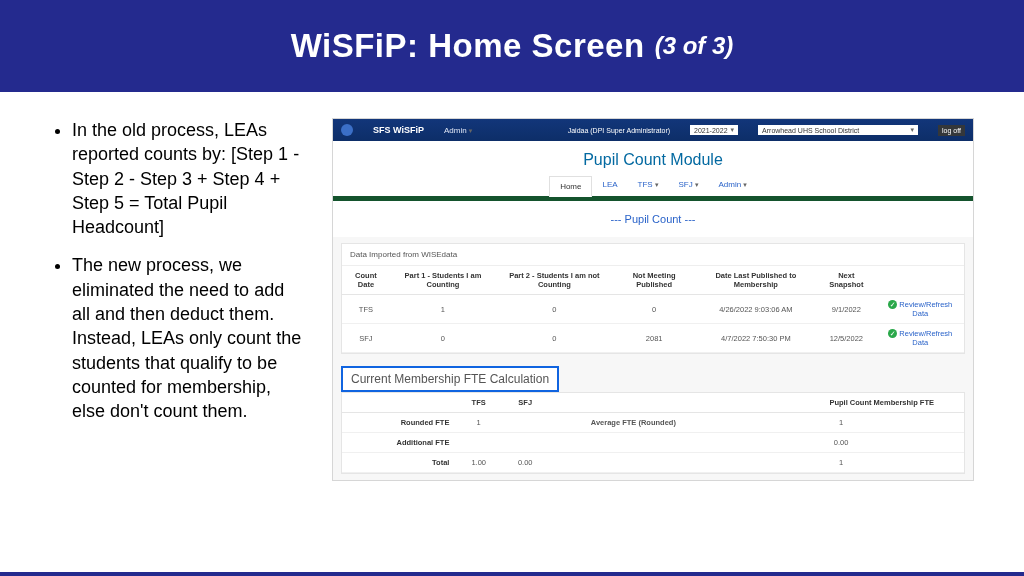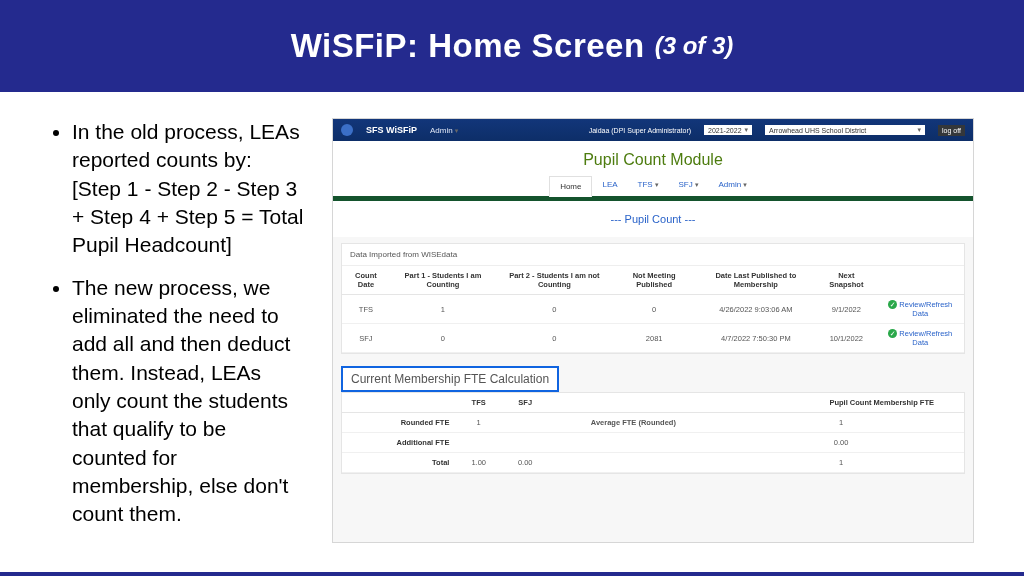--- a/index.html
+++ b/index.html
@@ -15,58 +15,58 @@
     background: #242a8e;
     height: 92px;
     display: flex;
     align-items: center;
     justify-content: center;
     color: #fff;
   }
   .header-title { font-size: 33px; font-weight: 800; letter-spacing: .5px; }
   .header-sub { font-size: 24px; font-style: italic; font-weight: 700; margin-left: 10px; }
   .content { display: flex; padding: 26px 34px 0 54px; gap: 28px; }
-  .bullets { width: 250px; font-size: 21px; line-height: 1.35; }
+  .bullets { width: 250px; font-size: 18px; line-height: 1.35; }
   .bullets ul { list-style: disc; padding-left: 18px; }
   .bullets li { margin-bottom: 14px; }
 
   
   .app {
     width: 642px;
     border: 1px solid #d6d6d6;
     background: #f7f7f7;
     font-size: 8px;
     color: #333;
   }
   .app-topbar {
     height: 22px;
     background: linear-gradient(#12367a, #0d2e68);
     display: flex;
     align-items: center;
     color: #fff;
     padding: 4px 8px;
-    gap: 13px;
+    gap: 20px;
   }
   .brand-icon {
     width: 12px; height: 12px; border-radius: 50%; background: #3b6fc7;
     display: inline-block;
   }
   .app-topbar .brand { font-size: 9px; font-weight: 600; }
   .app-topbar .spacer { flex: 1; }
   .select {
     background: #fff; color: #333; font-size: 7px; padding: 1px 4px;
     display: inline-flex; align-items: center; gap: 3px;
   }
   .select.wide { width: 160px; justify-content: space-between; }
   .caret { font-size: 7px; color: #666; }
   .logoff { font-size: 7px; background: #34373a; color:#fff; padding:2px 4px; }
   .userlabel { font-size: 7px; color:#fff; }
   .admin-link { font-size: 8px; color:#dfe6f5; }
 
-  .module-title { text-align: center; color: #4d7c0f; font-size: 16px; padding: 10px 0 6px; background:#fff; }
+  .module-title { text-align: center; color: #0369a1; font-size: 16px; padding: 10px 0 6px; background:#fff; }
   .tabs { display:flex; justify-content:center; gap:0; background:#fff; border-bottom:5px solid #14532d; }
   .tab { font-size:8px; color:#2a63c9; padding:5px 10px; }
   .tab.active { color:#333; border:1px solid #e0e0e0; border-bottom:1px solid #fff; position:relative; top:1px; background:#fff; }
   .section-sub { text-align:center; color:#2a63c9; font-size:11px; padding:12px 0; background:#fff; }
 
   .panel { margin: 6px 8px; background:#fff; border:1px solid #e5e5e5; }
   .panel-head { font-size:8px; color:#555; padding:6px 8px; border-bottom:1px solid #eee; }
   .tablewrap { padding: 0; }
   table { width:100%; border-collapse: collapse; font-size:7.5px; }
   th, td { padding:5px 6px; text-align:center; color:#555; }
@@ -157,21 +157,21 @@
               <td>4/26/2022 9:03:06 AM</td>
               <td>9/1/2022</td>
               <td><span class="check">✓</span><span class="link">Review/Refresh Data</span></td>
             </tr>
             <tr>
               <td>SFJ</td>
               <td>0</td>
               <td>0</td>
               <td>2081</td>
               <td>4/7/2022 7:50:30 PM</td>
-              <td>10/1/2022</td>
+              <td>12/5/2022</td>
               <td><span class="check">✓</span><span class="link">Review/Refresh Data</span></td>
             </tr>
           </tbody>
         </table>
       </div>
     </div>
 
     <div class="calc-box">Current Membership FTE Calculation</div>
 
     <div class="panel" style="margin-top:0;">

